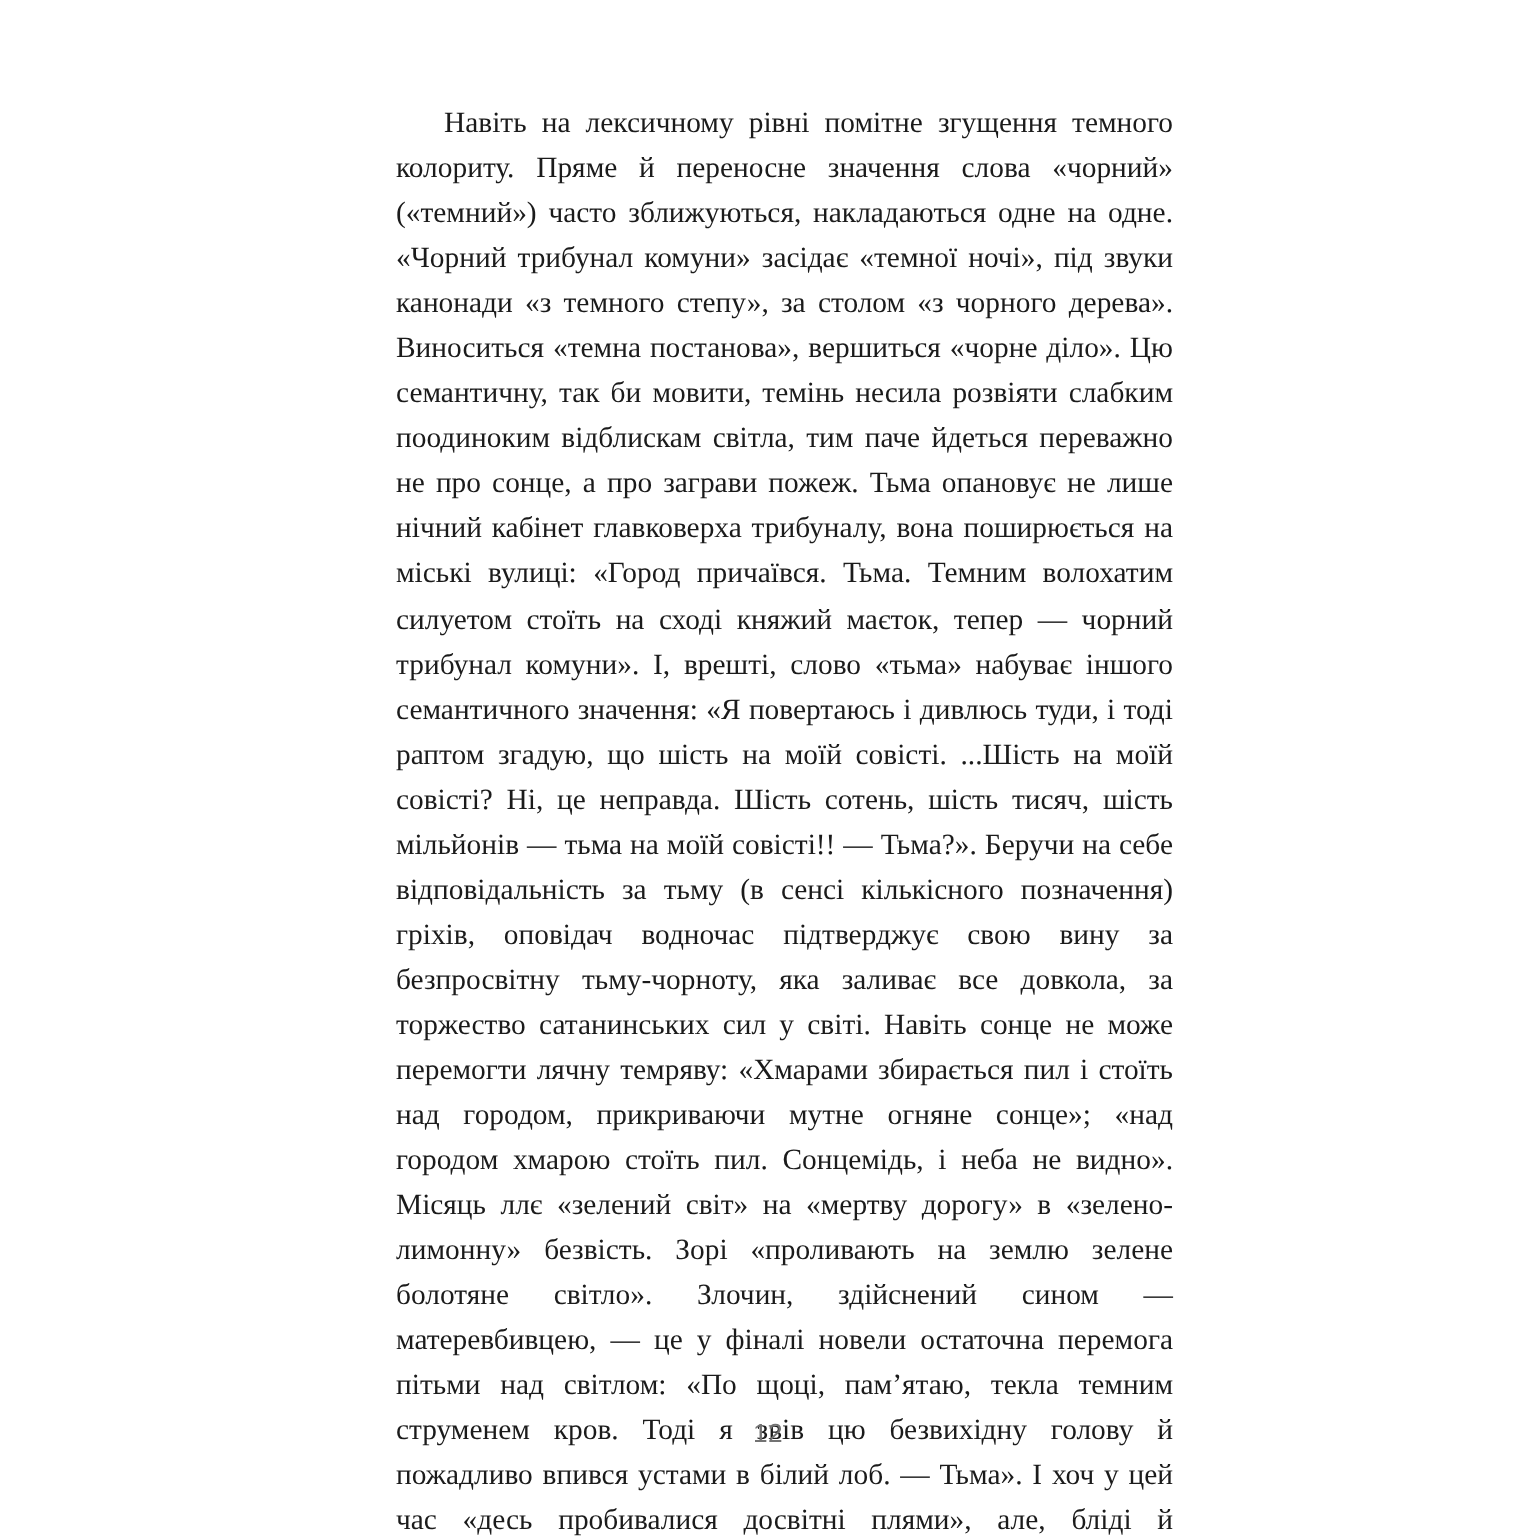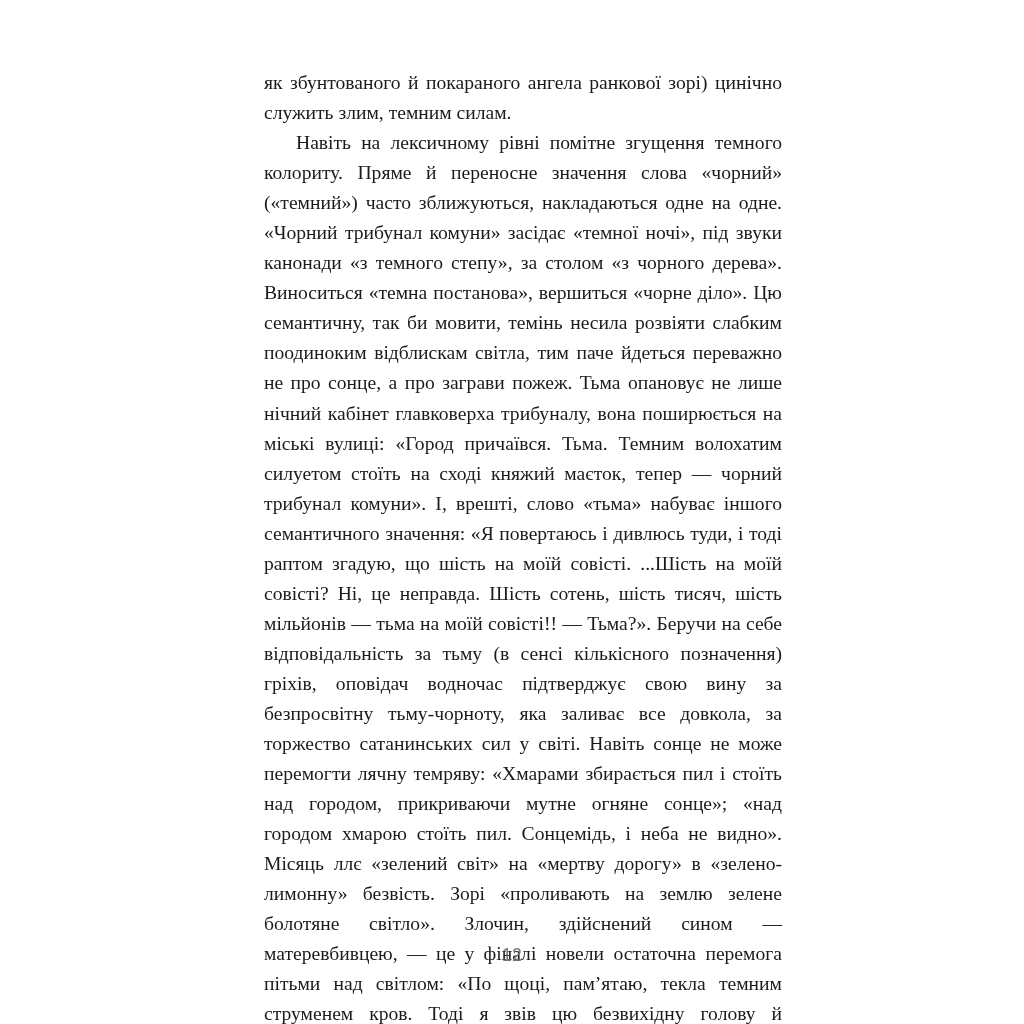--- a/index.html
+++ b/index.html
@@ -52,19 +52,18 @@
     color: #737373;
     letter-spacing: 0.3px;
   }
 </style>
 </head>
 <body>
 
 <div class="page">
 
   <div class="text-block">
-    <p class="para force-justify" style="text-align-last: left;"><span>як збунтованого й покараного ангела ранкової зорі) цинічно </span><span>служить злим, темним силам.</span></p>
     <p class="para indent force-justify">Навіть на лексичному рівні помітне згущення темного коло­риту. Пряме й переносне значення слова «чорний» («темний») часто зближуються, накладаються одне на одне. «Чорний трибунал комуни» засідає «темної ночі», під звуки канонади «з темного степу», за столом «з чорного дерева». Виноситься «темна постанова», вершиться «чорне діло». Цю семантичну, так би мовити, темінь несила розвіяти слабким поодиноким відблискам світла, тим паче йдеться переважно не про сонце, а про заграви пожеж. Тьма опановує не лише нічний кабінет главковерха трибуналу, вона поширюється на міські вулиці: «Город причаївся. Тьма. Темним волохатим силуетом стоїть на сході княжий маєток, тепер — чорний трибунал комуни». І, врешті, слово «тьма» набуває іншого семантичного значення: «Я повертаюсь і дивлюсь туди, і тоді раптом згадую, що шість на моїй совісті. ...Шість на моїй совісті? Ні, це неправда. Шість сотень, шість тисяч, шість мільйонів — тьма на моїй совісті!! — Тьма?». Беручи на себе відповідальність за тьму (в сенсі кількіс­ного позначення) гріхів, оповідач водночас підтверджує свою вину за безпросвітну тьму-чорноту, яка заливає все довкола, за торжество сатанинських сил у світі. Навіть сонце не може перемогти лячну темряву: «Хмарами збирається пил і стоїть над городом, прикриваючи мутне огняне сонце»; «над городом хмарою стоїть пил. Сонцемідь, і неба не видно». Місяць ллє «зелений світ» на «мертву дорогу» в «зелено-лимонну» безвість. Зорі «проливають на землю зелене болотяне світло». Злочин, здійснений сином — матеревбивцею, — це у фіналі новели ос­таточна перемога пітьми над світлом: «По щоці, пам’ятаю, текла темним струменем кров. Тоді я звів цю безвихідну голову й пожадливо впився устами в білий лоб. — Тьма». І хоч у цей час «десь пробивалися досвітні плями», але, бліді й невиразні, вони, очевидно, не розсіють темінь, бо «тихо вмирав місяць</p>
   </div>
 
   <div class="page-number">12</div>
 
 </div>
 
 </body></html>

